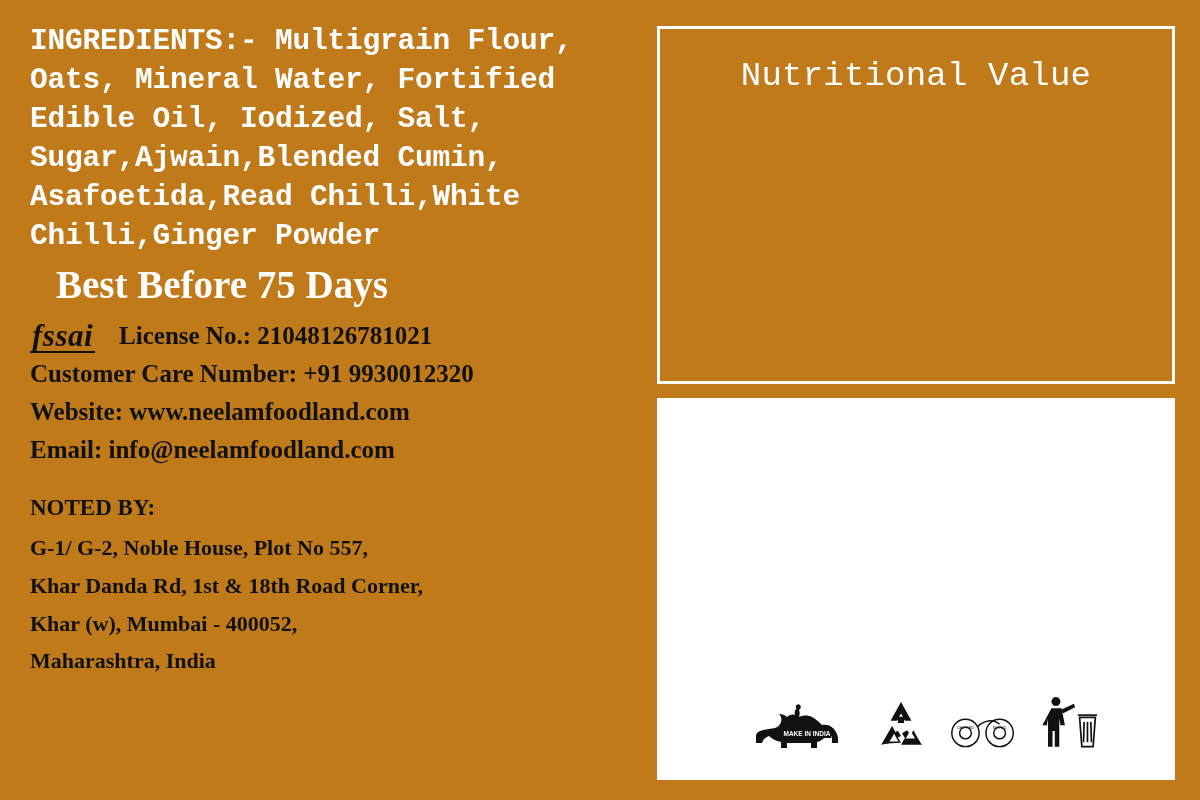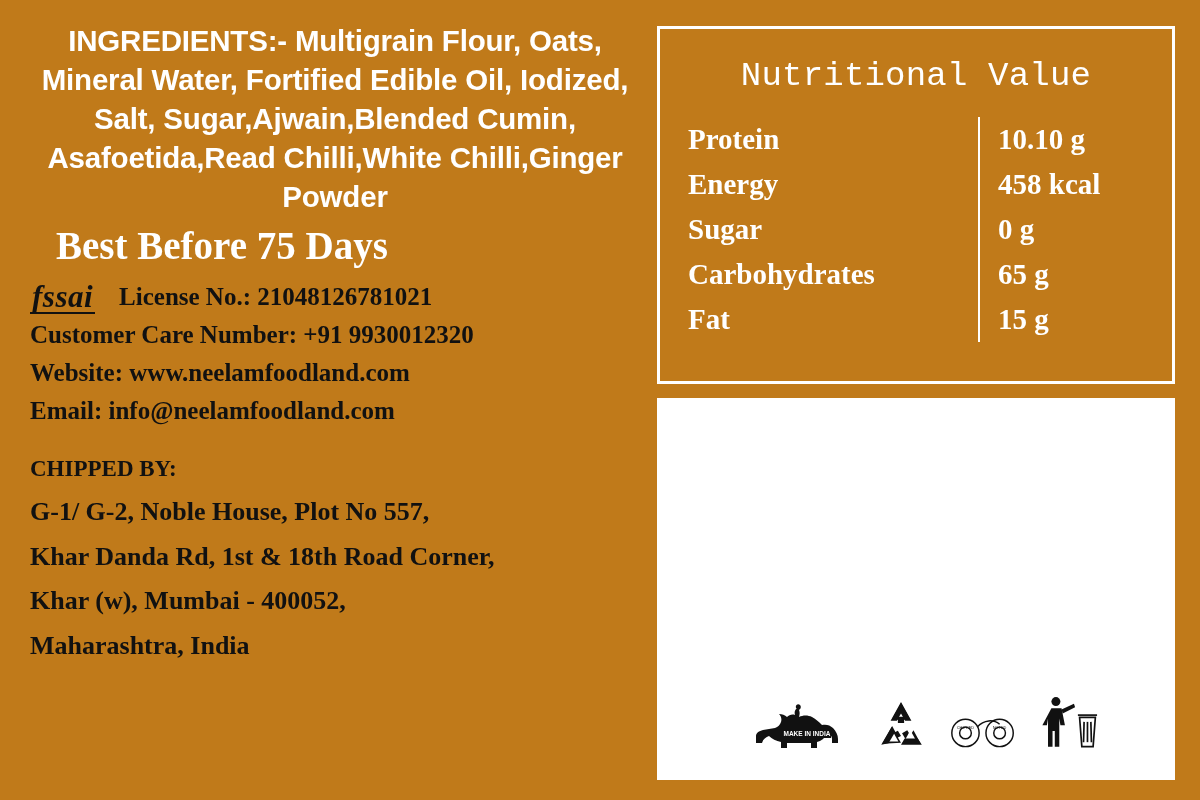--- a/index.html
+++ b/index.html
@@ -23,27 +23,26 @@
   
   .left-col {
     position: absolute;
     left: 30px;
     top: 22px;
     width: 610px;
   }
 
   .ingredients {
     color: #ffffff;
-    font-family: Liberation Sans, sans-serif;
+    font-family: Liberation Mono, monospace;
     font-weight: bold;
     font-size: 29.5px;
     line-height: 1.32;
     letter-spacing: -0.2px;
     margin: 0;
-    text-align: center;
   }
 
   .best-before {
     color: #ffffff;
     font-family: "Liberation Serif", serif;
     font-weight: bold;
     font-size: 39px;
     margin: 8px 0 12px 26px;
     line-height: 1.1;
     white-space: nowrap;
@@ -94,21 +93,21 @@
   .packed-title {
     font-family: "Liberation Serif", serif;
     font-weight: bold;
     font-size: 23px;
     color: #111111;
     margin-bottom: 8px;
   }
   .packed-line {
     font-family: "Liberation Serif", serif;
     font-weight: bold;
-    font-size: 26px;
+    font-size: 22px;
     color: #111111;
     line-height: 1.72;
     white-space: nowrap;
   }
 
   
   .nutrition-box {
     position: absolute;
     left: 657px;
     top: 26px;
@@ -203,54 +202,30 @@
       <div class="fssai-row">
         <span class="fssai-logo">fssai</span>
         <span class="license-text">License No.: 21048126781021</span>
       </div>
       <div class="contact-line">Customer Care Number: +91 9930012320</div>
       <div class="contact-line">Website: www.neelamfoodland.com</div>
       <div class="contact-line">Email: info@neelamfoodland.com</div>
     </div>
 
     <div class="packed-block">
-      <div class="packed-title">CHIPPED BY:</div>
+      <div class="packed-title">NOTED BY:</div>
       <div class="packed-line">G-1/ G-2, Noble House, Plot No 557,</div>
       <div class="packed-line">Khar Danda Rd, 1st &amp; 18th Road Corner,</div>
       <div class="packed-line">Khar (w), Mumbai - 400052,</div>
       <div class="packed-line">Maharashtra, India</div>
     </div>
   </div>
 
   <div class="nutrition-box">
     <div class="nutrition-title">Nutritional Value</div>
-    <table class="nutrition-table">
-      <tbody>
-        <tr>
-          <td class="label">Protein</td>
-          <td class="value">10.10 g</td>
-        </tr>
-        <tr>
-          <td class="label">Energy</td>
-          <td class="value">458 kcal</td>
-        </tr>
-        <tr>
-          <td class="label">Sugar</td>
-          <td class="value">0 g</td>
-        </tr>
-        <tr>
-          <td class="label">Carbohydrates</td>
-          <td class="value">65 g</td>
-        </tr>
-        <tr>
-          <td class="label">Fat</td>
-          <td class="value">15 g</td>
-        </tr>
-      </tbody>
-    </table>
   </div>
 
   <div class="white-panel">
     <div class="icon-row">
 
       <div class="icon-box">
         <svg class="make-in-india" viewBox="0 0 210 96" xmlns="http://www.w3.org/2000/svg">
           <g fill="#111111">
             <path d="M8 78 L8 64 C8 58 14 54 22 52 C30 50 38 50 46 48 C52 46 56 42 58 36 C60 30 58 24 54 20 C60 20 66 22 70 26 C74 22 80 20 86 22 C84 16 86 10 92 8 C96 14 96 20 94 26 C102 22 112 22 120 26 C128 30 134 36 140 42 C148 40 156 42 162 48 C168 54 172 62 172 70 L172 78 L160 78 L160 70 C160 64 156 60 150 60 C146 68 138 74 130 76 L130 88 L118 88 L118 78 L70 78 L70 88 L58 88 L58 76 C48 74 40 70 34 64 C28 66 22 70 20 78 Z"></path>
             <path d="M88 8 C86 2 92 -2 96 2 C100 6 96 12 92 12 Z"></path>

